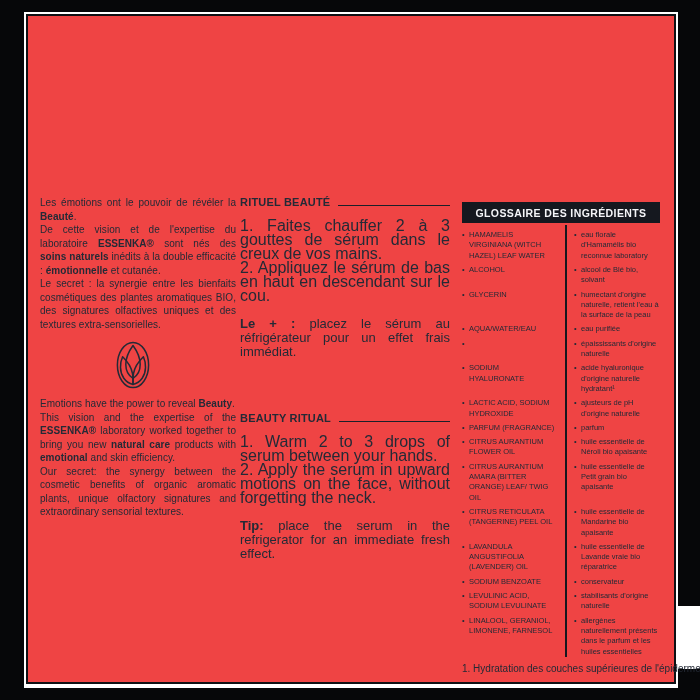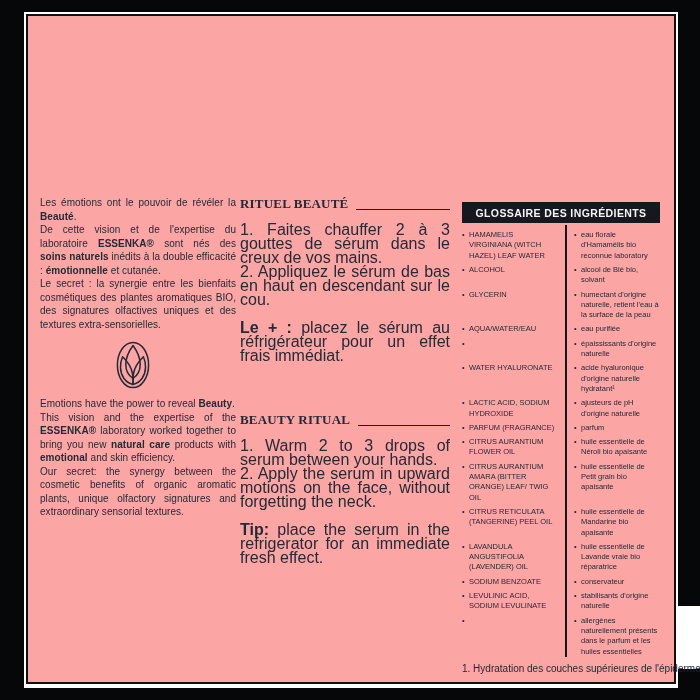--- a/index.html
+++ b/index.html
@@ -11,42 +11,42 @@
   }
   .flap{position:absolute;background:#060709;}
   #flap-left{left:0;top:0;width:24px;height:700px;}
   #flap-top{left:0;top:0;width:700px;height:12px;}
   #flap-right-top{left:678px;top:0;width:22px;height:606px;}
   #flap-right-bottom{left:678px;top:669px;width:22px;height:31px;}
   #flap-bottom{left:0;top:688px;width:700px;height:12px;}
 
   .panel{
     position:absolute;left:26px;top:14px;width:650px;height:670px;
-    box-sizing:border-box;border:2px solid #0e1014;background:#fca5a5;
+    box-sizing:border-box;border:2px solid #0e1014;background:#ef4444;
   }
 
   .col-text{
     position:absolute;width:196px;left:12px;
     font-size:10px;line-height:13.5px;text-align:justify;letter-spacing:0.05px;
   }
   #intro-fr{top:180px;}
   #intro-en{top:381px;}
   .col-text b{font-weight:bold;}
 
   #logo{position:absolute;left:88px;top:325px;width:34px;height:48px;}
   #logo svg{display:block;width:100%;height:100%;}
 
   .ritual{position:absolute;left:212px;width:210px;}
   #ritual-fr{top:180px;}
   #ritual-en{top:396px;}
   .heading{display:flex;align-items:flex-end;}
-  .heading-text{font-weight:bold;font-size:13px;letter-spacing:0.2px;white-space:nowrap;font-family:Liberation Serif, serif;}
+  .heading-text{font-weight:bold;font-size:11px;letter-spacing:0.2px;white-space:nowrap;}
   .rule{flex:1;height:1.5px;background:#1b202a;margin-left:8px;margin-bottom:2px;}
   .steps{margin-top:11px;font-size:16px;line-height:14px;text-align:justify;}
-  .tip{margin-top:14px;font-size:16px;line-height:14px;text-align:justify;}
+  .tip{margin-top:14px;font-size:13px;line-height:14px;text-align:justify;}
   .tip b{font-weight:bold;}
 
   #glossary{
     position:absolute;left:434px;top:186px;width:198px;bottom:8px;
     display:flex;flex-direction:column;
   }
   .gbar{
     background:#15181f;color:#f4f5f8;height:21px;flex:none;
     display:flex;align-items:center;justify-content:center;
     font-weight:bold;font-size:10.5px;letter-spacing:0.4px;white-space:nowrap;
@@ -171,21 +171,21 @@
           </div>
           <div class="gcell gright">
             <span class="bullet">•</span>
             <span class="gtext">épaississants d'origine naturelle</span>
           </div>
         </div>
 
         <div class="grow">
           <div class="gcell gleft">
             <span class="bullet">•</span>
-            <span class="gtext">WATER HYALURONATE</span>
+            <span class="gtext">SODIUM HYALURONATE</span>
           </div>
           <div class="gcell gright">
             <span class="bullet">•</span>
             <span class="gtext">acide hyaluronique d'origine naturelle hydratant¹</span>
           </div>
         </div>
 
         <div class="grow">
           <div class="gcell gleft">
             <span class="bullet">•</span>
@@ -270,20 +270,21 @@
           </div>
           <div class="gcell gright">
             <span class="bullet">•</span>
             <span class="gtext">stabilisants d'origine naturelle</span>
           </div>
         </div>
 
         <div class="grow">
           <div class="gcell gleft">
             <span class="bullet">•</span>
+            <span class="gtext">LINALOOL, GERANIOL, LIMONENE, FARNESOL</span>
           </div>
           <div class="gcell gright">
             <span class="bullet">•</span>
             <span class="gtext">allergènes naturellement présents dans le parfum et les huiles essentielles</span>
           </div>
         </div>
       </div>
     <div class="gfootnote">1. Hydratation des couches supérieures de l'épiderme.</div>
   </aside>
 

